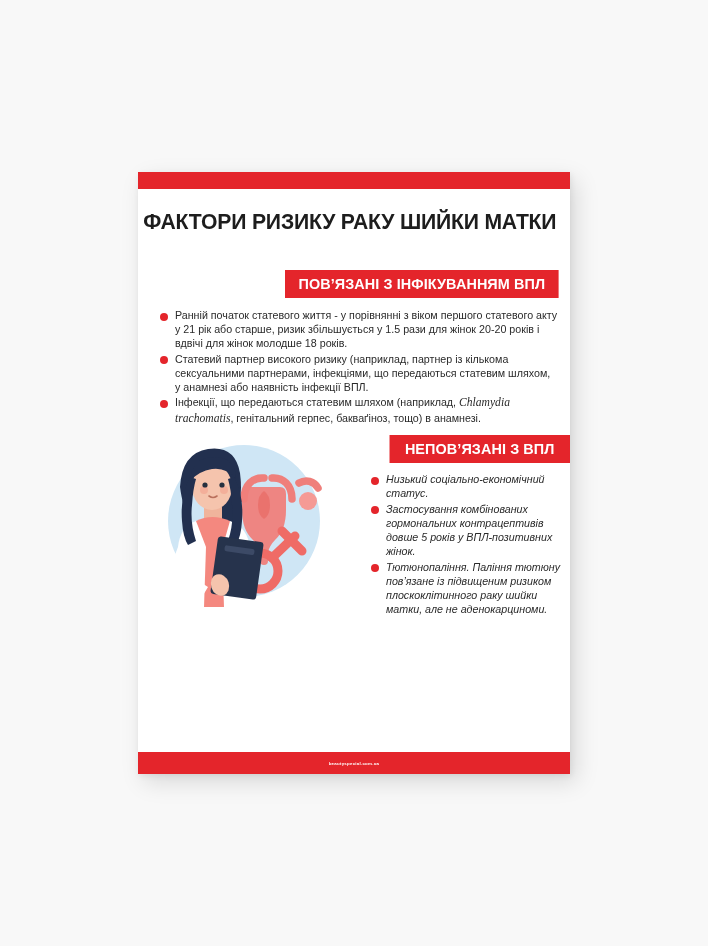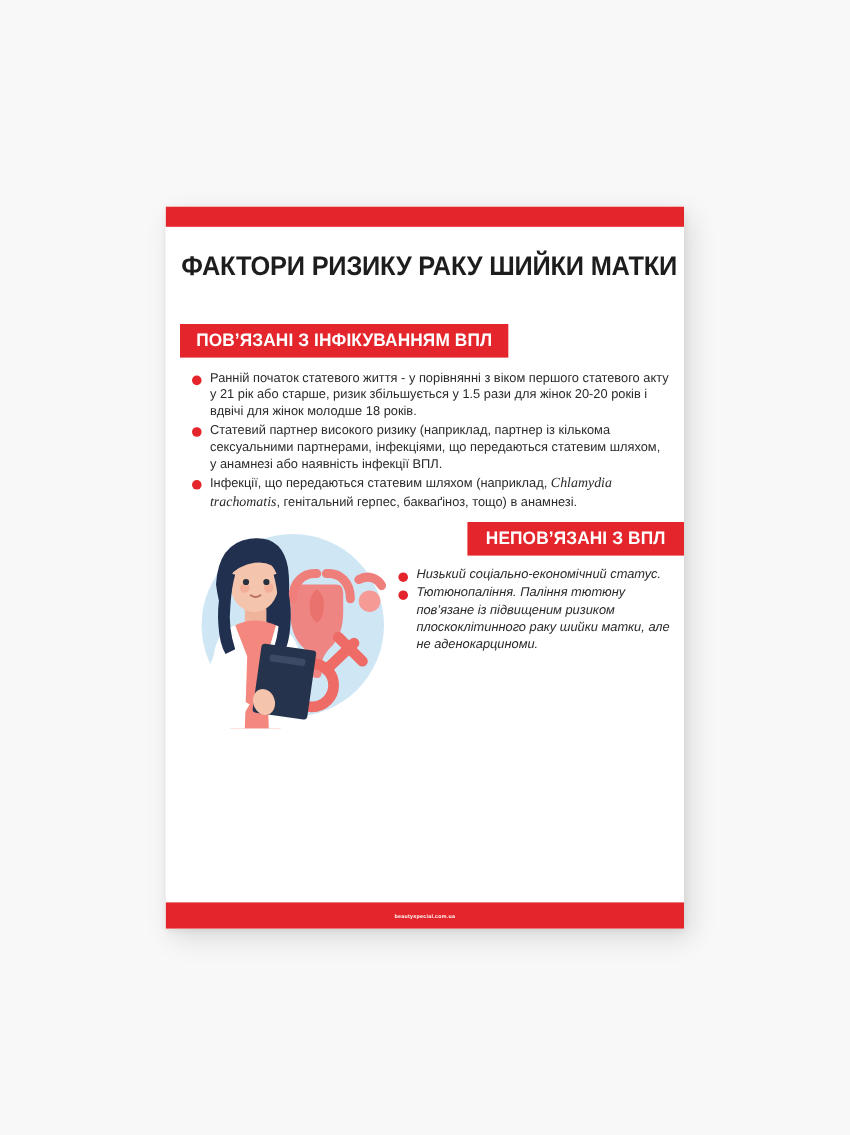--- a/index.html
+++ b/index.html
@@ -25,20 +25,21 @@
     position: absolute;
     left: 138px;
     top: 172px;
     width: 432px;
     height: 602px;
     background: #ffffff;
     box-shadow: 6px 8px 22px rgba(0,0,0,0.13), 1px 2px 6px rgba(0,0,0,0.07);
     overflow: hidden;
     display: flex;
     flex-direction: column;
+    align-items: flex-end;
   }
 
   
   .top-bar {
     width: 100%;
     height: 17px;
     background: #e4252b;
     flex: 0 0 auto;
   }
 
@@ -113,20 +114,21 @@
 
   .sci { font-family: "Liberation Serif", serif; font-style: italic; font-size: 11.6px; }
 
   
   .lower {
     flex: 1 1 auto;
     position: relative;
     display: flex;
     align-items: flex-start;
     padding-top: 2px;
+    gap: 39px;
   }
 
   .illus-wrap {
     flex: 0 0 186px;
     position: relative;
     height: 100%;
   }
 
   .right-col {
     flex: 1 1 auto;
@@ -260,20 +262,21 @@
           </g>
         </svg>
       </div>
 
       <div class="right-col">
         <div class="head-row-2">
           <span class="section-head">НЕПОВ’ЯЗАНІ З ВПЛ</span>
         </div>
         <ul class="bullets list-bottom">
           <li>Низький соціально-економічний статус.</li>
+          <li>Застосування комбінованих гормональних контрацептивів довше 5 років у ВПЛ-позитивних жінок.</li>
           <li>Тютюнопаління. Паління тютюну пов’язане із підвищеним ризиком плоскоклітинного раку шийки матки, але не аденокарциноми.</li>
         </ul>
       </div>
 
     </div>
 
     <div class="footer-bar">
       <span class="footer-url">beautyspecial.com.ua</span>
     </div>
 

